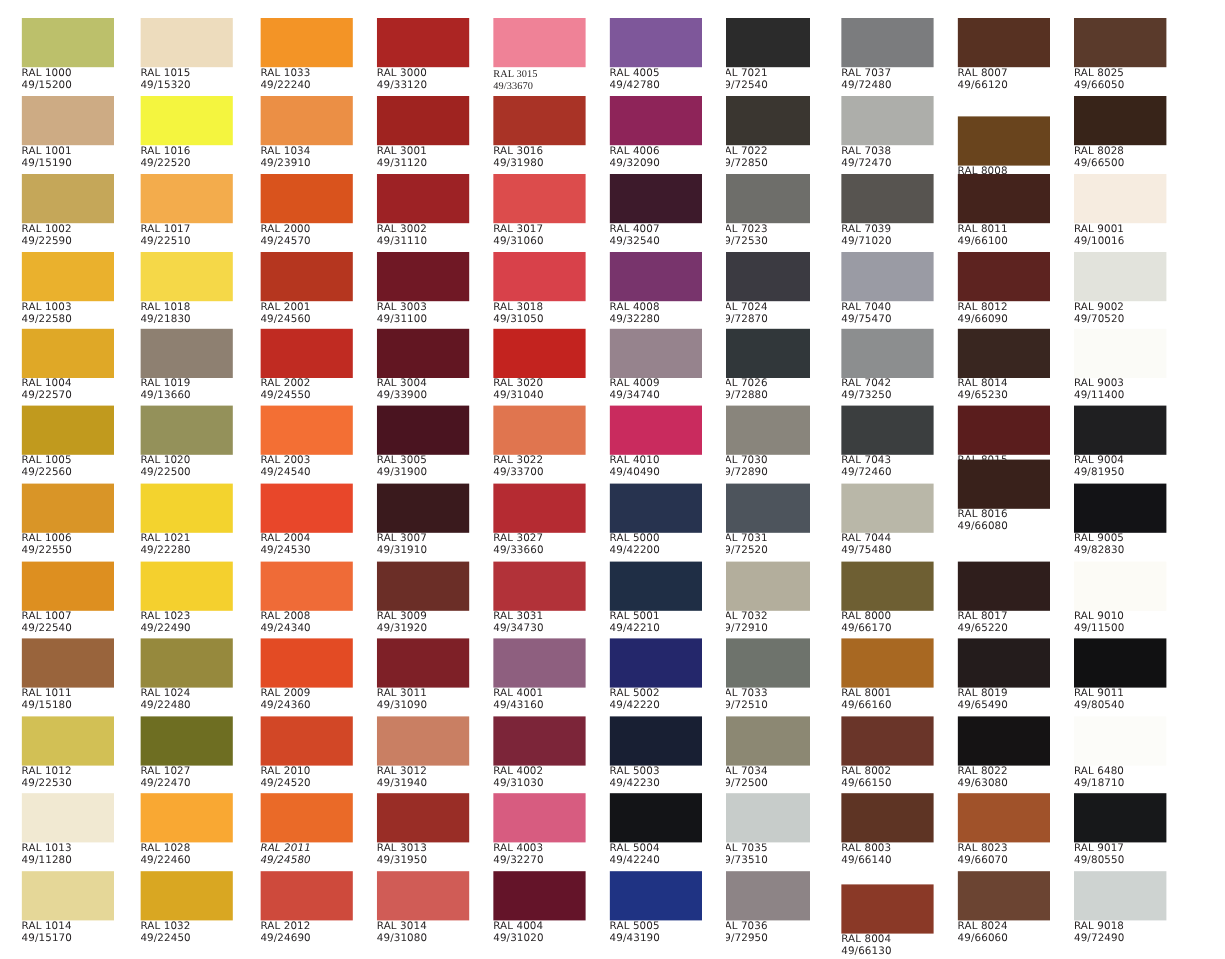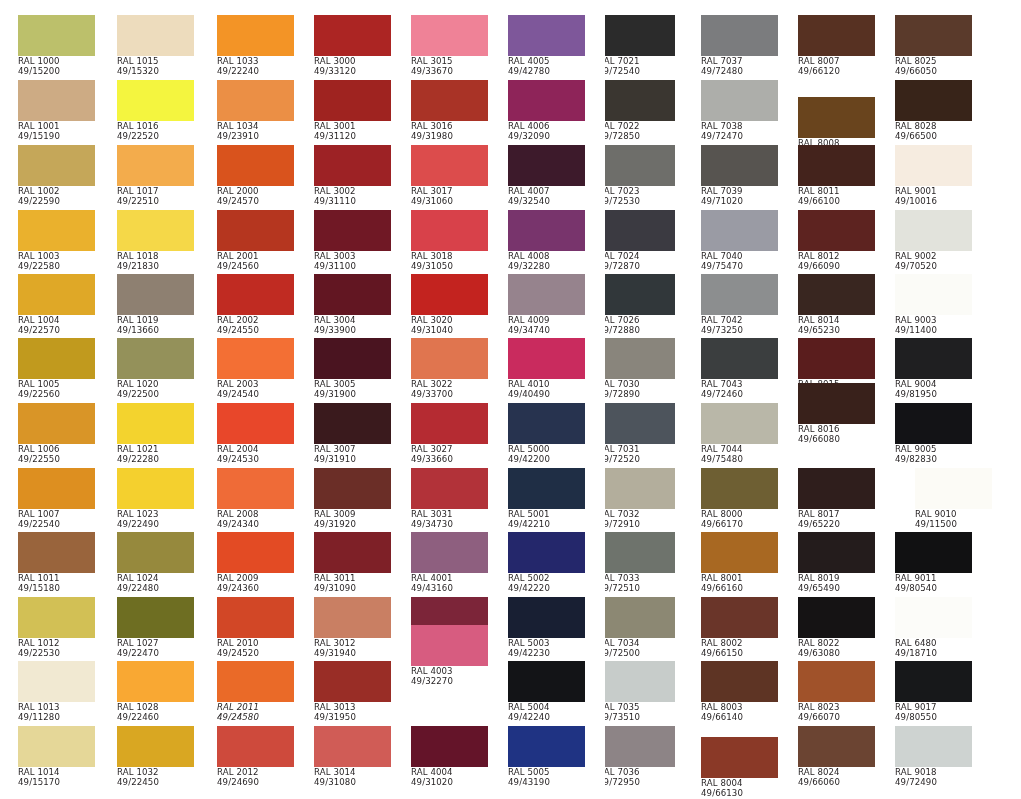--- a/index.html
+++ b/index.html
@@ -117,31 +117,31 @@
       <div class="cell" style="top: 274px;"><span class="swatch" title="RAL 3004" style="width: 77px; height: 41px; background: rgb(98, 22, 34);"></span><span class="labels"><span class="ral-code">RAL 3004</span><span class="alt-code">49/33900</span></span></div>
       <div class="cell" style="top: 338px;"><span class="swatch" title="RAL 3005" style="width: 77px; height: 41px; background: rgb(74, 20, 32);"></span><span class="labels"><span class="ral-code">RAL 3005</span><span class="alt-code">49/31900</span></span></div>
       <div class="cell" style="top: 403px;"><span class="swatch" title="RAL 3007" style="width: 77px; height: 41px; background: rgb(58, 26, 29);"></span><span class="labels"><span class="ral-code">RAL 3007</span><span class="alt-code">49/31910</span></span></div>
       <div class="cell" style="top: 468px;"><span class="swatch" title="RAL 3009" style="width: 77px; height: 41px; background: rgb(107, 46, 39);"></span><span class="labels"><span class="ral-code">RAL 3009</span><span class="alt-code">49/31920</span></span></div>
       <div class="cell" style="top: 532px;"><span class="swatch" title="RAL 3011" style="width: 77px; height: 41px; background: rgb(126, 32, 39);"></span><span class="labels"><span class="ral-code">RAL 3011</span><span class="alt-code">49/31090</span></span></div>
       <div class="cell" style="top: 597px;"><span class="swatch" title="RAL 3012" style="width: 77px; height: 41px; background: rgb(201, 127, 99);"></span><span class="labels"><span class="ral-code">RAL 3012</span><span class="alt-code">49/31940</span></span></div>
       <div class="cell" style="top: 661px;"><span class="swatch" title="RAL 3013" style="width: 77px; height: 41px; background: rgb(153, 45, 38);"></span><span class="labels"><span class="ral-code">RAL 3013</span><span class="alt-code">49/31950</span></span></div>
       <div class="cell" style="top: 726px;"><span class="swatch" title="RAL 3014" style="width: 77px; height: 41px; background: rgb(208, 92, 86);"></span><span class="labels"><span class="ral-code">RAL 3014</span><span class="alt-code">49/31080</span></span></div>
     </div>
     <div class="col" style="left: 411px; width: 97px;">
-      <div class="cell" style="top: 15px;"><span class="swatch" title="RAL 3015" style="width: 77px; height: 41px; background: rgb(239, 130, 151);"></span><span class="labels"><span class="ral-code">RAL 3015</span><span class="alt-code">49/33670</span></span></div>
+      <div class="cell" style="top: 15px; font-family: Liberation Serif, serif;"><span class="swatch" title="RAL 3015" style="width: 77px; height: 41px; background: rgb(239, 130, 151);"></span><span class="labels"><span class="ral-code">RAL 3015</span><span class="alt-code">49/33670</span></span></div>
       <div class="cell" style="top: 80px;"><span class="swatch" title="RAL 3016" style="width: 77px; height: 41px; background: rgb(169, 51, 38);"></span><span class="labels"><span class="ral-code">RAL 3016</span><span class="alt-code">49/31980</span></span></div>
       <div class="cell" style="top: 145px;"><span class="swatch" title="RAL 3017" style="width: 77px; height: 41px; background: rgb(220, 76, 76);"></span><span class="labels"><span class="ral-code">RAL 3017</span><span class="alt-code">49/31060</span></span></div>
       <div class="cell" style="top: 210px;"><span class="swatch" title="RAL 3018" style="width: 77px; height: 41px; background: rgb(216, 65, 74);"></span><span class="labels"><span class="ral-code">RAL 3018</span><span class="alt-code">49/31050</span></span></div>
       <div class="cell" style="top: 274px;"><span class="swatch" title="RAL 3020" style="width: 77px; height: 41px; background: rgb(195, 35, 31);"></span><span class="labels"><span class="ral-code">RAL 3020</span><span class="alt-code">49/31040</span></span></div>
       <div class="cell" style="top: 338px;"><span class="swatch" title="RAL 3022" style="width: 77px; height: 41px; background: rgb(224, 117, 79);"></span><span class="labels"><span class="ral-code">RAL 3022</span><span class="alt-code">49/33700</span></span></div>
       <div class="cell" style="top: 403px;"><span class="swatch" title="RAL 3027" style="width: 77px; height: 41px; background: rgb(181, 43, 50);"></span><span class="labels"><span class="ral-code">RAL 3027</span><span class="alt-code">49/33660</span></span></div>
       <div class="cell" style="top: 468px;"><span class="swatch" title="RAL 3031" style="width: 77px; height: 41px; background: rgb(178, 50, 57);"></span><span class="labels"><span class="ral-code">RAL 3031</span><span class="alt-code">49/34730</span></span></div>
       <div class="cell" style="top: 532px;"><span class="swatch" title="RAL 4001" style="width: 77px; height: 41px; background: rgb(142, 95, 127);"></span><span class="labels"><span class="ral-code">RAL 4001</span><span class="alt-code">49/43160</span></span></div>
       <div class="cell" style="top: 597px;"><span class="swatch" title="RAL 4002" style="width: 77px; height: 41px; background: rgb(124, 37, 57);"></span><span class="labels"><span class="ral-code">RAL 4002</span><span class="alt-code">49/31030</span></span></div>
-      <div class="cell" style="top: 625px;"><span class="swatch" title="RAL 4003" style="width: 77px; height: 41px; background: rgb(215, 92, 128);"></span><span class="labels"><span class="ral-code">RAL 4003</span><span class="alt-code">49/32270</span></span></div>
+      <div class="cell" style="top: 661px;"><span class="swatch" title="RAL 4003" style="width: 77px; height: 41px; background: rgb(215, 92, 128);"></span><span class="labels"><span class="ral-code">RAL 4003</span><span class="alt-code">49/32270</span></span></div>
       <div class="cell" style="top: 726px;"><span class="swatch" title="RAL 4004" style="width: 77px; height: 41px; background: rgb(100, 20, 41);"></span><span class="labels"><span class="ral-code">RAL 4004</span><span class="alt-code">49/31020</span></span></div>
     </div>
     <div class="col" style="left: 508px; width: 97px;">
       <div class="cell" style="top: 15px;"><span class="swatch" title="RAL 4005" style="width: 77px; height: 41px; background: rgb(126, 87, 154);"></span><span class="labels"><span class="ral-code">RAL 4005</span><span class="alt-code">49/42780</span></span></div>
       <div class="cell" style="top: 80px;"><span class="swatch" title="RAL 4006" style="width: 77px; height: 41px; background: rgb(142, 36, 89);"></span><span class="labels"><span class="ral-code">RAL 4006</span><span class="alt-code">49/32090</span></span></div>
       <div class="cell" style="top: 145px;"><span class="swatch" title="RAL 4007" style="width: 77px; height: 41px; background: rgb(61, 26, 43);"></span><span class="labels"><span class="ral-code">RAL 4007</span><span class="alt-code">49/32540</span></span></div>
       <div class="cell" style="top: 210px;"><span class="swatch" title="RAL 4008" style="width: 77px; height: 41px; background: rgb(120, 52, 108);"></span><span class="labels"><span class="ral-code">RAL 4008</span><span class="alt-code">49/32280</span></span></div>
       <div class="cell" style="top: 274px;"><span class="swatch" title="RAL 4009" style="width: 77px; height: 41px; background: rgb(150, 131, 141);"></span><span class="labels"><span class="ral-code">RAL 4009</span><span class="alt-code">49/34740</span></span></div>
       <div class="cell" style="top: 338px;"><span class="swatch" title="RAL 4010" style="width: 77px; height: 41px; background: rgb(201, 43, 94);"></span><span class="labels"><span class="ral-code">RAL 4010</span><span class="alt-code">49/40490</span></span></div>
       <div class="cell" style="top: 403px;"><span class="swatch" title="RAL 5000" style="width: 77px; height: 41px; background: rgb(39, 51, 79);"></span><span class="labels"><span class="ral-code">RAL 5000</span><span class="alt-code">49/42200</span></span></div>
@@ -194,19 +194,19 @@
       <div class="cell" style="top: 726px;"><span class="swatch" title="RAL 8024" style="width: 77px; height: 41px; background: rgb(107, 68, 50);"></span><span class="labels"><span class="ral-code">RAL 8024</span><span class="alt-code">49/66060</span></span></div>
     </div>
     <div class="col" style="left: 895px; width: 97px;">
       <div class="cell" style="top: 15px;"><span class="swatch" title="RAL 8025" style="width: 77px; height: 41px; background: rgb(90, 58, 43);"></span><span class="labels"><span class="ral-code">RAL 8025</span><span class="alt-code">49/66050</span></span></div>
       <div class="cell" style="top: 80px;"><span class="swatch" title="RAL 8028" style="width: 77px; height: 41px; background: rgb(56, 36, 25);"></span><span class="labels"><span class="ral-code">RAL 8028</span><span class="alt-code">49/66500</span></span></div>
       <div class="cell" style="top: 145px;"><span class="swatch" title="RAL 9001" style="width: 77px; height: 41px; background: rgb(246, 236, 224);"></span><span class="labels"><span class="ral-code">RAL 9001</span><span class="alt-code">49/10016</span></span></div>
       <div class="cell" style="top: 210px;"><span class="swatch" title="RAL 9002" style="width: 77px; height: 41px; background: rgb(226, 227, 220);"></span><span class="labels"><span class="ral-code">RAL 9002</span><span class="alt-code">49/70520</span></span></div>
       <div class="cell" style="top: 274px;"><span class="swatch" title="RAL 9003" style="width: 77px; height: 41px; background: rgb(251, 251, 247);"></span><span class="labels"><span class="ral-code">RAL 9003</span><span class="alt-code">49/11400</span></span></div>
       <div class="cell" style="top: 338px;"><span class="swatch" title="RAL 9004" style="width: 77px; height: 41px; background: rgb(31, 31, 33);"></span><span class="labels"><span class="ral-code">RAL 9004</span><span class="alt-code">49/81950</span></span></div>
       <div class="cell" style="top: 403px;"><span class="swatch" title="RAL 9005" style="width: 77px; height: 41px; background: rgb(19, 19, 22);"></span><span class="labels"><span class="ral-code">RAL 9005</span><span class="alt-code">49/82830</span></span></div>
-      <div class="cell" style="top: 468px; margin-left: 20px;"><span class="swatch" title="RAL 9010" style="width: 77px; height: 41px; background: rgb(252, 251, 246);"></span><span class="labels"><span class="ral-code">RAL 9010</span><span class="alt-code">49/11500</span></span></div>
+      <div class="cell" style="top: 468px;"><span class="swatch" title="RAL 9010" style="width: 77px; height: 41px; background: rgb(252, 251, 246);"></span><span class="labels"><span class="ral-code">RAL 9010</span><span class="alt-code">49/11500</span></span></div>
       <div class="cell" style="top: 532px;"><span class="swatch" title="RAL 9011" style="width: 77px; height: 41px; background: rgb(17, 17, 18);"></span><span class="labels"><span class="ral-code">RAL 9011</span><span class="alt-code">49/80540</span></span></div>
       <div class="cell" style="top: 597px;"><span class="swatch" title="RAL 9016" style="width: 77px; height: 41px; background: rgb(252, 252, 249);"></span><span class="labels"><span class="ral-code">RAL 6480</span><span class="alt-code">49/18710</span></span></div>
       <div class="cell" style="top: 661px;"><span class="swatch" title="RAL 9017" style="width: 77px; height: 41px; background: rgb(23, 24, 26);"></span><span class="labels"><span class="ral-code">RAL 9017</span><span class="alt-code">49/80550</span></span></div>
       <div class="cell" style="top: 726px;"><span class="swatch" title="RAL 9018" style="width: 77px; height: 41px; background: rgb(206, 211, 209);"></span><span class="labels"><span class="ral-code">RAL 9018</span><span class="alt-code">49/72490</span></span></div>
     </div>
   </div>
 
 </body></html>

